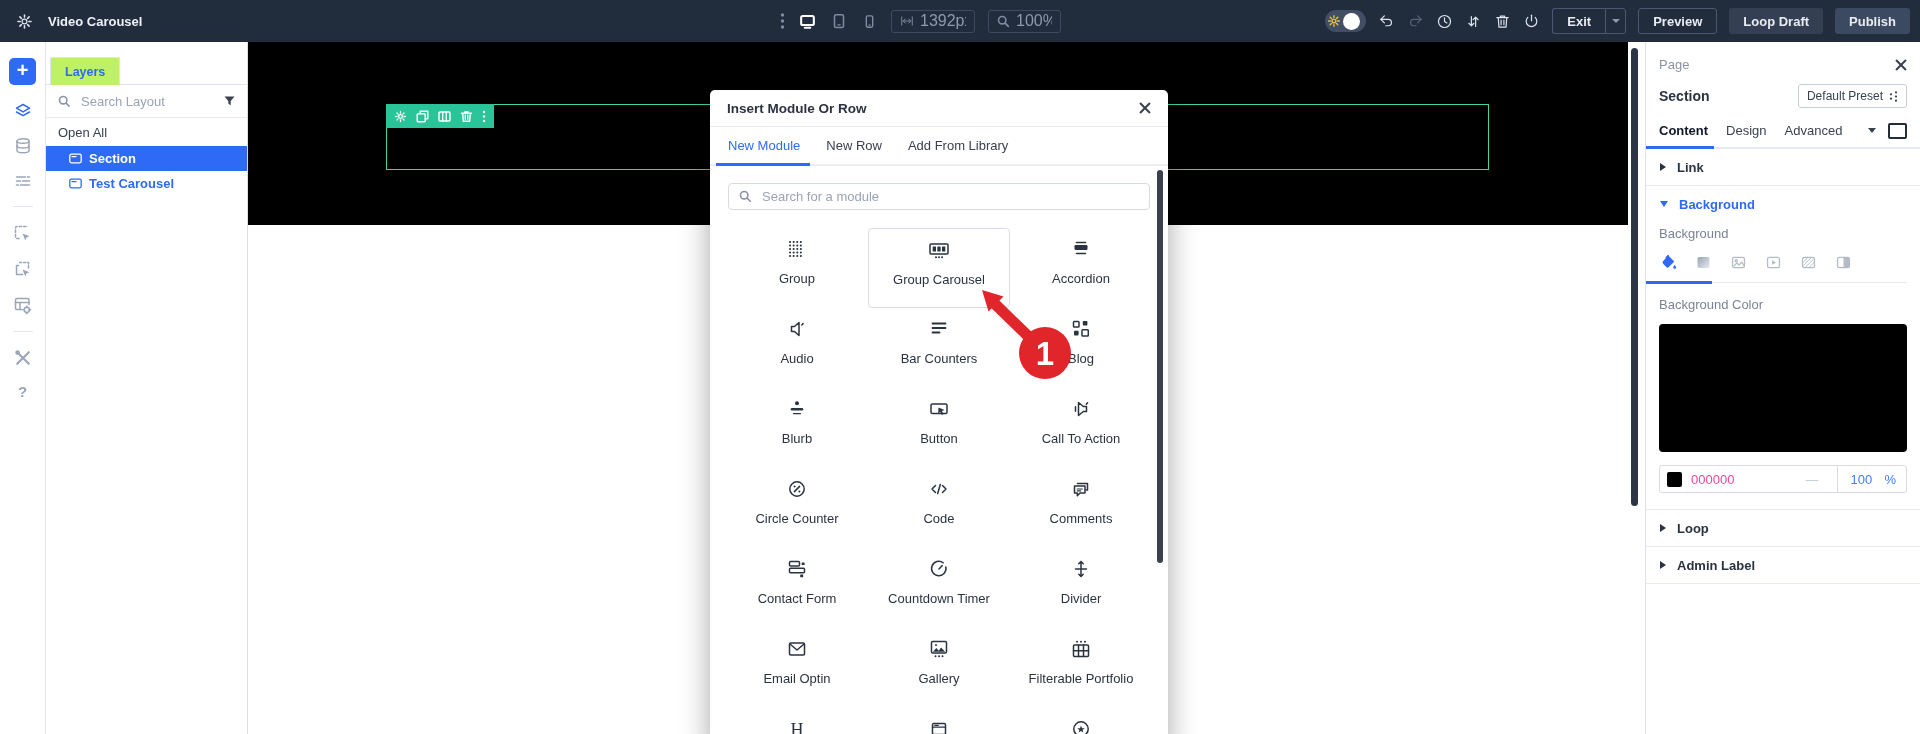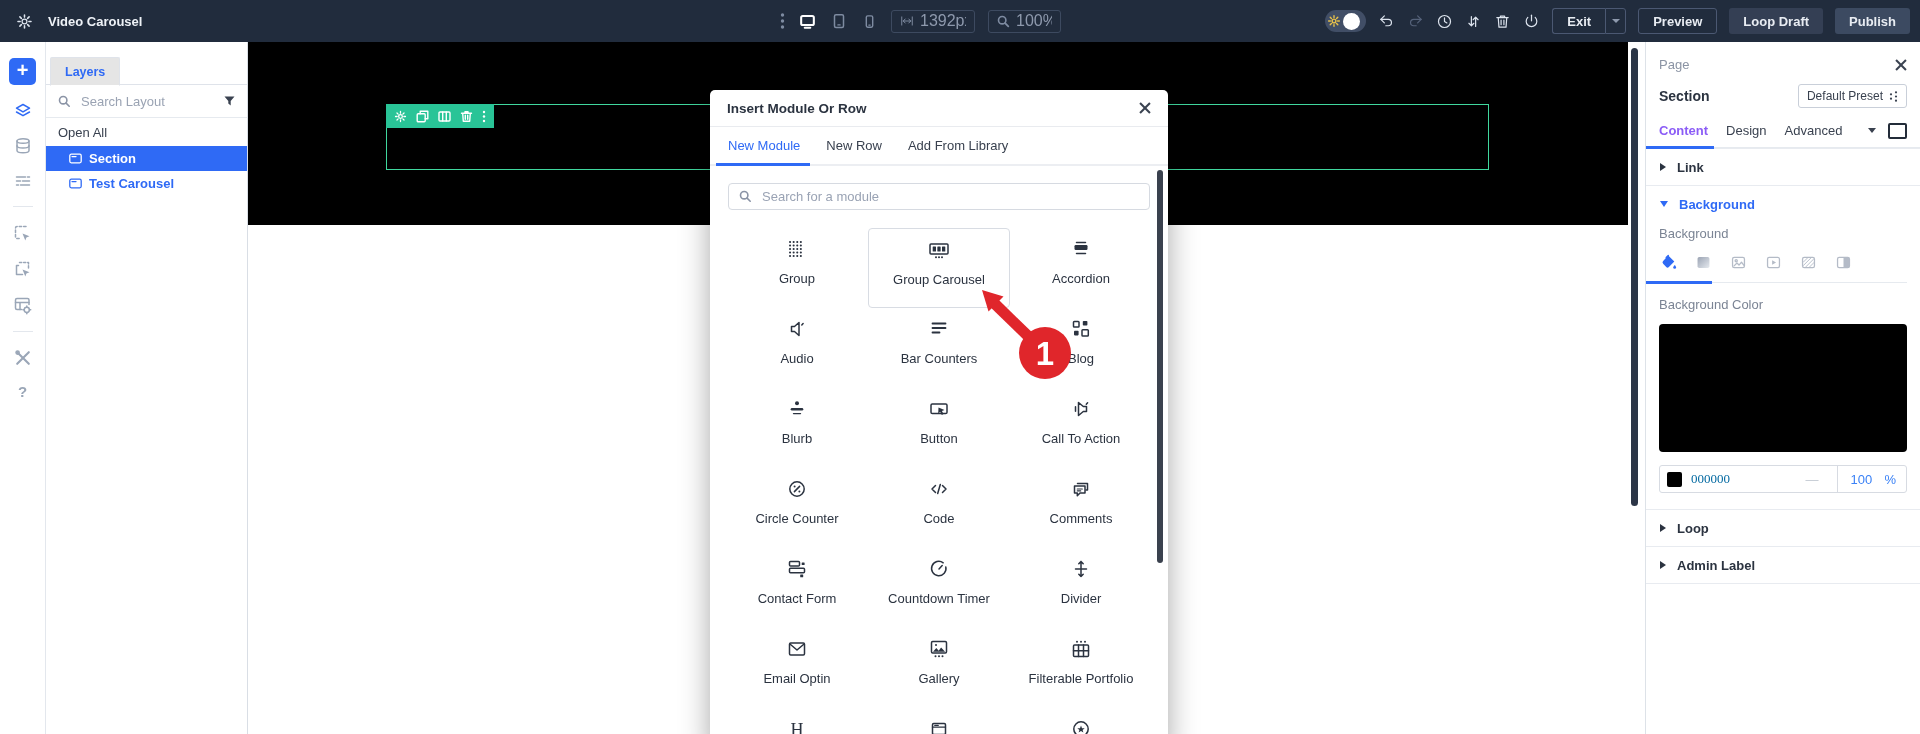--- a/index.html
+++ b/index.html
@@ -40,21 +40,21 @@
   .rail-ic{margin-top:17px;}
   .rail-div{width:20px;border-top:1px solid #e3e7ed;margin-top:16px;}
   .sic{fill:none;stroke:#9aa6b7;stroke-width:1.5;stroke-linecap:round;stroke-linejoin:round;}
   .sic-blue{fill:none;stroke:#2f6af5;stroke-width:1.5;stroke-linecap:round;stroke-linejoin:round;}
   .rail-help{color:#9aa6b7;font-size:15px;font-weight:bold;margin-top:16px;}
 
   
   .layers{position:absolute;left:46px;top:42px;bottom:0;width:202px;background:#fff;border-right:1px solid #d9dee5;z-index:12;font-size:13px;}
   .l-tabbar{height:43px;border-bottom:1px solid #dfe3ea;padding:14px 0 0 4px;}
   .l-tab{display:inline-flex;height:29px;align-items:center;padding:0 14px;border:1px solid #dfe3ea;border-bottom:1px solid #fff;
-         background:#e5e5e5;color:#2f6af5;font-weight:bold;font-size:12.5px;border-radius:2px 2px 0 0;position:relative;top:1px;}
+         background:#bef264;color:#2f6af5;font-weight:bold;font-size:12.5px;border-radius:2px 2px 0 0;position:relative;top:1px;}
   .l-search{height:33px;display:flex;align-items:center;gap:8px;padding:0 12px;border-bottom:1px solid #e6eaef;}
   .l-search input{border:none;outline:none;flex:1;font-size:13px;font-family:"Liberation Sans",sans-serif;color:#39414f;min-width:0;}
   .l-search input::placeholder{color:#9aa3b3;}
   .l-openall{height:28px;display:flex;align-items:center;padding:0 12px;color:#39414f;}
   .l-item{height:25px;display:flex;align-items:center;gap:7px;padding-left:23px;color:#2f6af5;font-weight:bold;}
   .l-item.selected{background:#2f6af5;color:#fff;}
 
   
   .canvas-black{position:absolute;left:248px;top:42px;width:1380px;height:183px;background:#000;z-index:1;}
   .section-outline{position:absolute;left:386px;top:104px;width:1103px;height:66px;border:1px solid #40d79e;z-index:2;}
@@ -71,42 +71,42 @@
   .s-breadcrumb{color:#8b94a4;}
   .x-icon{position:relative;width:12px;height:12px;}
   .x-icon::before,.x-icon::after{content:'';position:absolute;left:-1px;top:5px;width:14px;height:2px;background:#3a4250;}
   .x-icon::before{transform:rotate(45deg);} .x-icon::after{transform:rotate(-45deg);}
   .s-title-row{display:flex;justify-content:space-between;align-items:center;padding:12px 13px 0;}
   .s-title{font-size:14px;font-weight:bold;}
   .preset-btn{height:24px;border:1px solid #c9cfd9;border-radius:3px;display:flex;align-items:center;gap:6px;padding:0 8px;
               font-size:12px;color:#39414f;}
   .s-tabs{position:relative;display:flex;align-items:center;gap:18px;height:40px;padding:6px 13px 0;border-bottom:1px solid #e6eaef;}
   .s-tab{color:#3a4250;}
-  .s-tab.active{color:#8b5cf6;font-weight:bold;}
+  .s-tab.active{color:#0f172a;font-weight:bold;}
   .s-tab-underline{position:absolute;left:0;bottom:-2px;width:68px;height:3px;background:#2f6af5;}
   .s-tabs-right{margin-left:auto;display:flex;align-items:center;gap:12px;}
   .caret-dark{width:0;height:0;border-left:4px solid transparent;border-right:4px solid transparent;border-top:5px solid #39414f;}
   .wire-sq{width:19px;height:16px;border:2px solid #232c39;border-radius:2px;}
   .s-search{margin:14px 13px 12px;height:27px;border:1px solid #d7dbe2;border-radius:4px;display:flex;align-items:center;gap:8px;padding:0 9px;}
   .s-search input{border:none;outline:none;flex:1;font-size:13px;font-family:"Liberation Sans",sans-serif;color:#39414f;min-width:0;}
   .s-search input::placeholder{color:#9aa3b3;}
   .s-group{border-top:1px solid #e8ebf0;}
   .s-ghead{height:36px;display:flex;align-items:center;gap:11px;padding:0 14px;font-weight:bold;color:#2b3340;}
   .s-ghead.open{color:#2f6af5;}
   .tri-r{width:0;height:0;border-left:6px solid #2b3340;border-top:4px solid transparent;border-bottom:4px solid transparent;}
   .tri-d{width:0;height:0;border-top:6px solid #2f6af5;border-left:4px solid transparent;border-right:4px solid transparent;}
   .bg-content{padding:0 13px 16px;}
   .bg-label{color:#7b8494;margin:4px 0 12px;}
   .bg-tabs{position:relative;display:flex;align-items:center;gap:18px;border-bottom:1px solid #e6eaef;padding-bottom:11px;}
   .bg-underline{position:absolute;left:-13px;bottom:-2px;width:66px;height:3px;background:#2f6af5;}
   .bic{fill:none;stroke:#b4bbc7;stroke-width:1.5;stroke-linecap:round;stroke-linejoin:round;}
   .swatch{height:128px;background:#000;border-radius:4px;margin-top:8px;}
   .hexrow{margin-top:13px;height:28px;border:1px solid #d7dbe2;border-radius:3px;display:flex;align-items:center;padding:0 0 0 7px;gap:9px;}
   .hex-swatch{width:15px;height:15px;background:#000;border-radius:2px;}
-  .hex-val{color:#0369a1;flex:1;font-family:Liberation Serif, serif;}
+  .hex-val{color:#ec4899;flex:1;}
   .dash{color:#c3c9d2;margin-right:10px;}
   .opacity-box{border-left:1px solid #d7dbe2;height:100%;display:flex;align-items:center;padding:0 10px 0 12px;color:#3b82f6;gap:0;}
   .opacity-val{width:34px;}
 
   
   .modal{position:absolute;left:710px;top:90px;width:458px;height:660px;background:#fff;border-radius:5px;
          box-shadow:0 8px 30px rgba(0,0,0,0.35);z-index:20;}
   .m-head{height:37px;display:flex;align-items:center;justify-content:space-between;padding:0 17px;border-bottom:1px solid #e9ebef;}
   .m-title{font-size:13.5px;font-weight:bold;color:#2b3340;}
   .m-tabs{height:39px;display:flex;align-items:center;gap:26px;padding:0 18px;border-bottom:2px solid #eceef2;}

